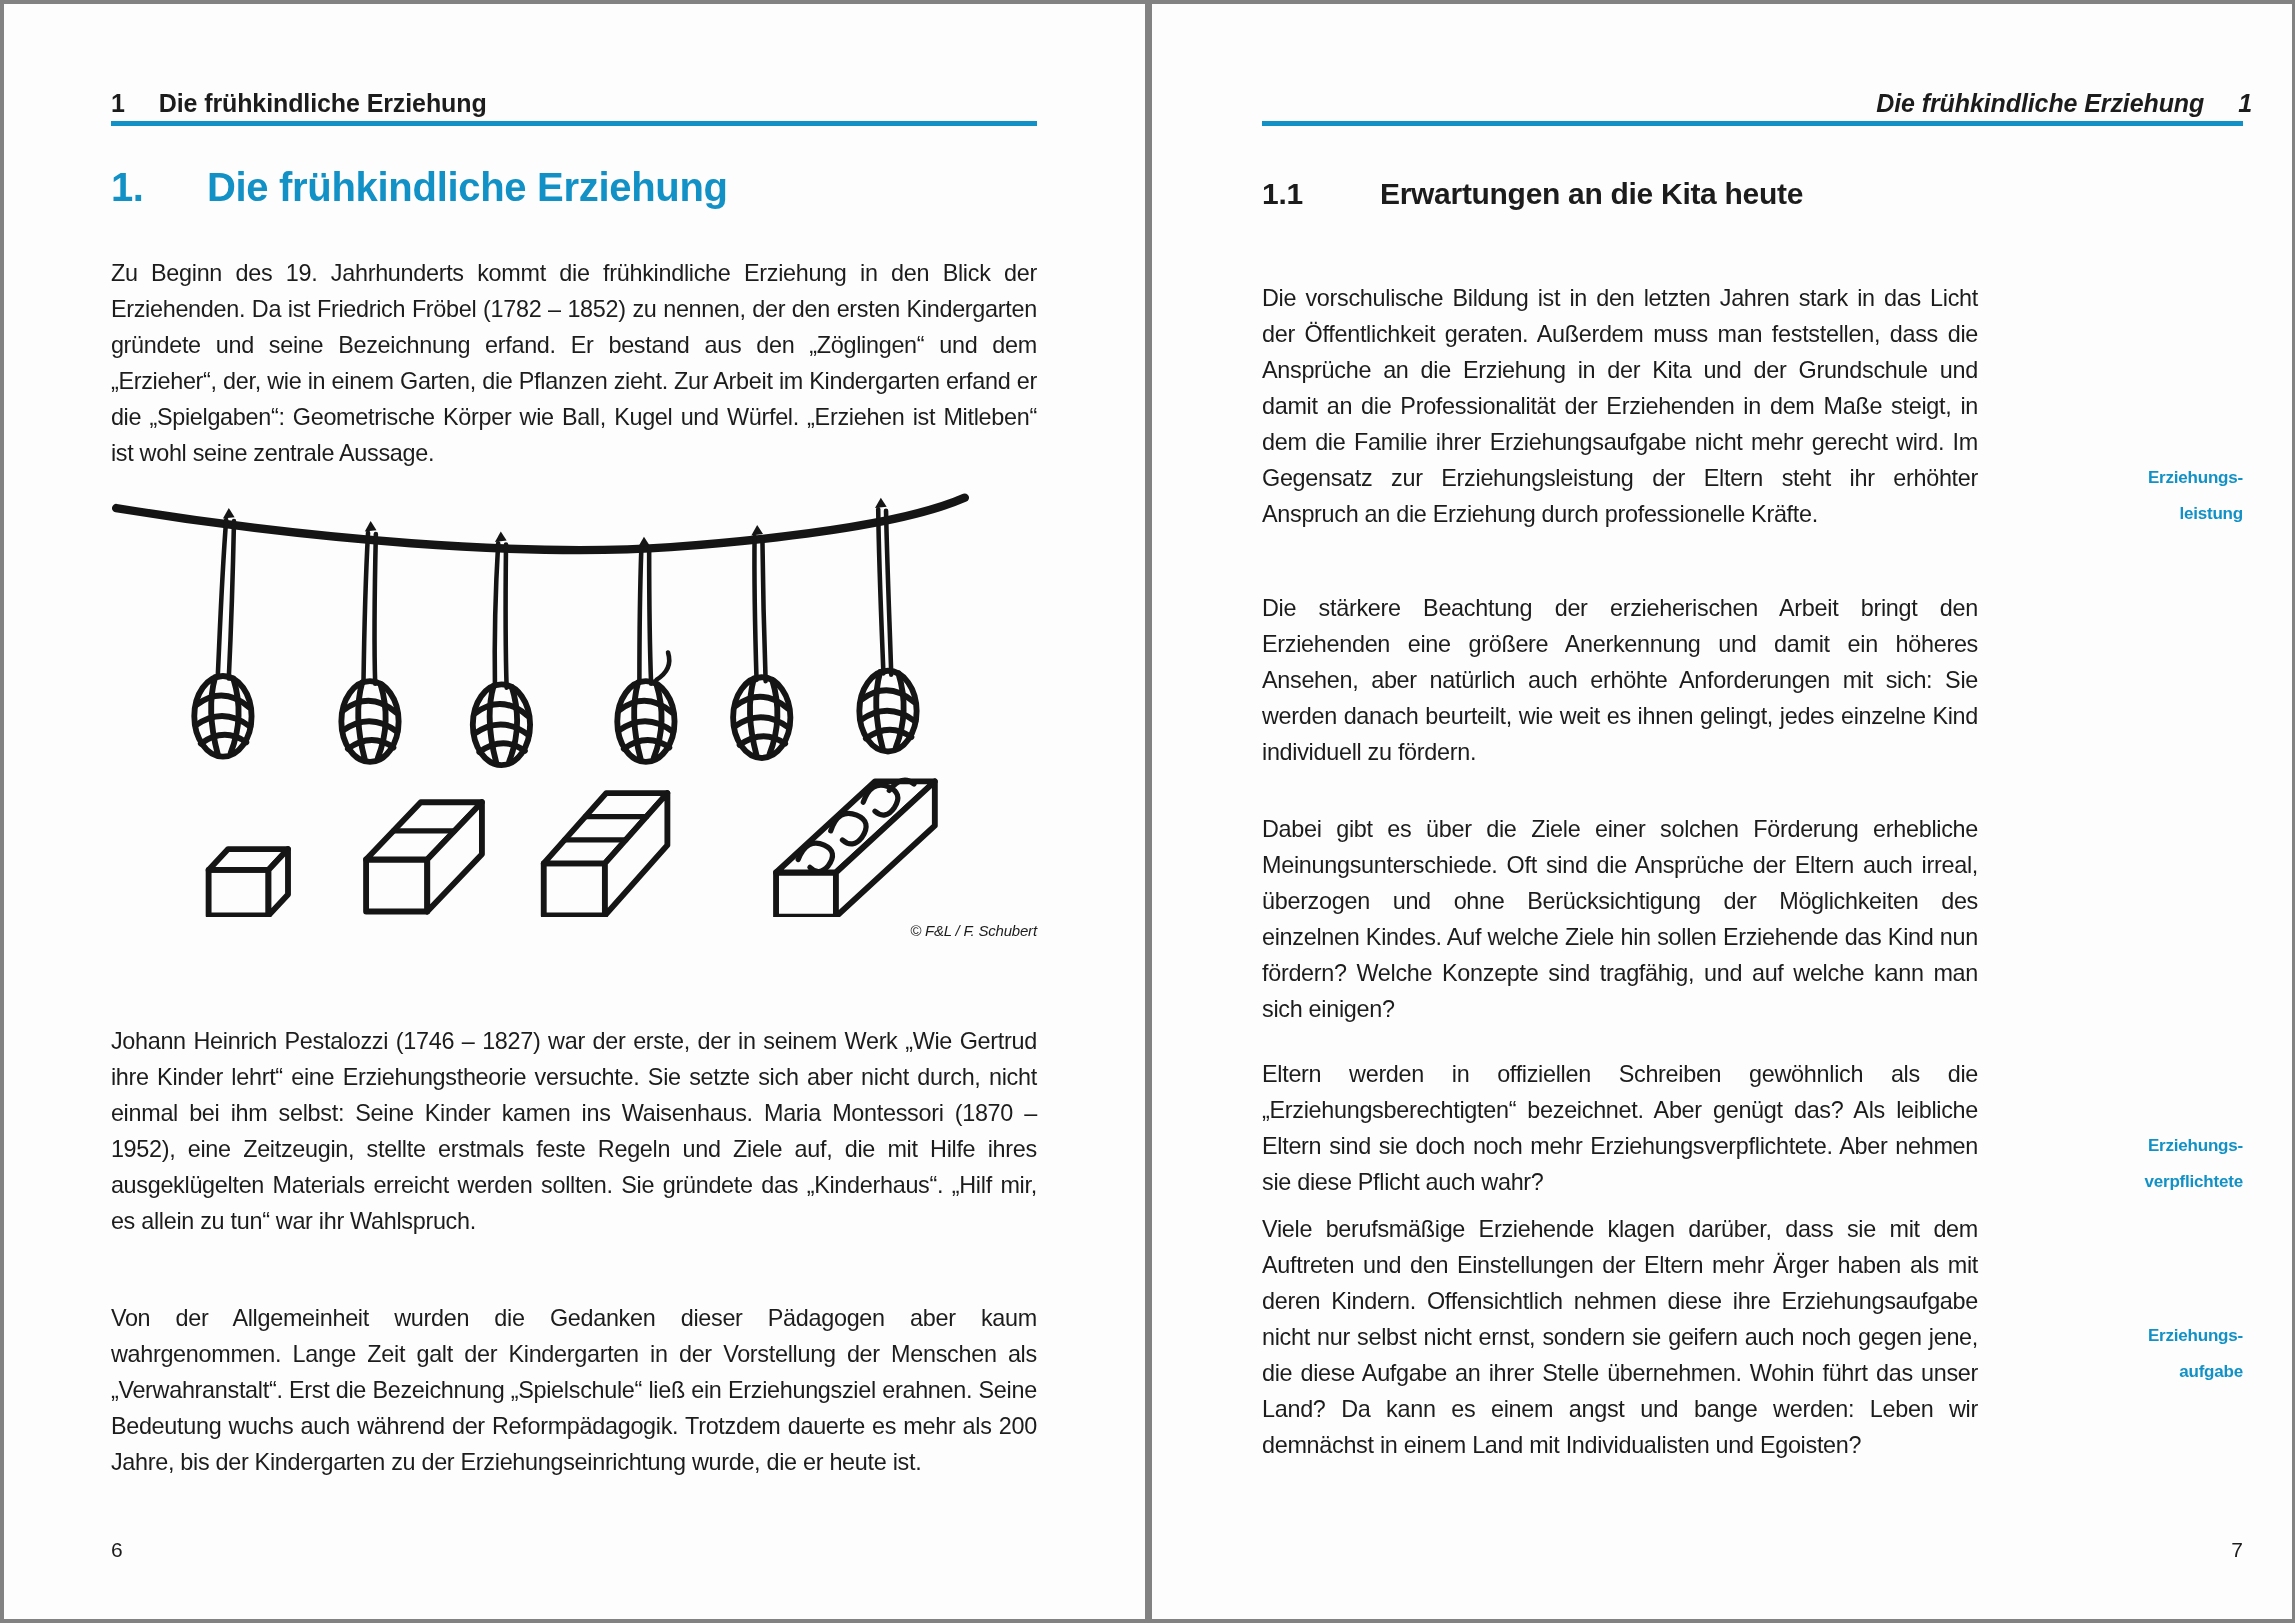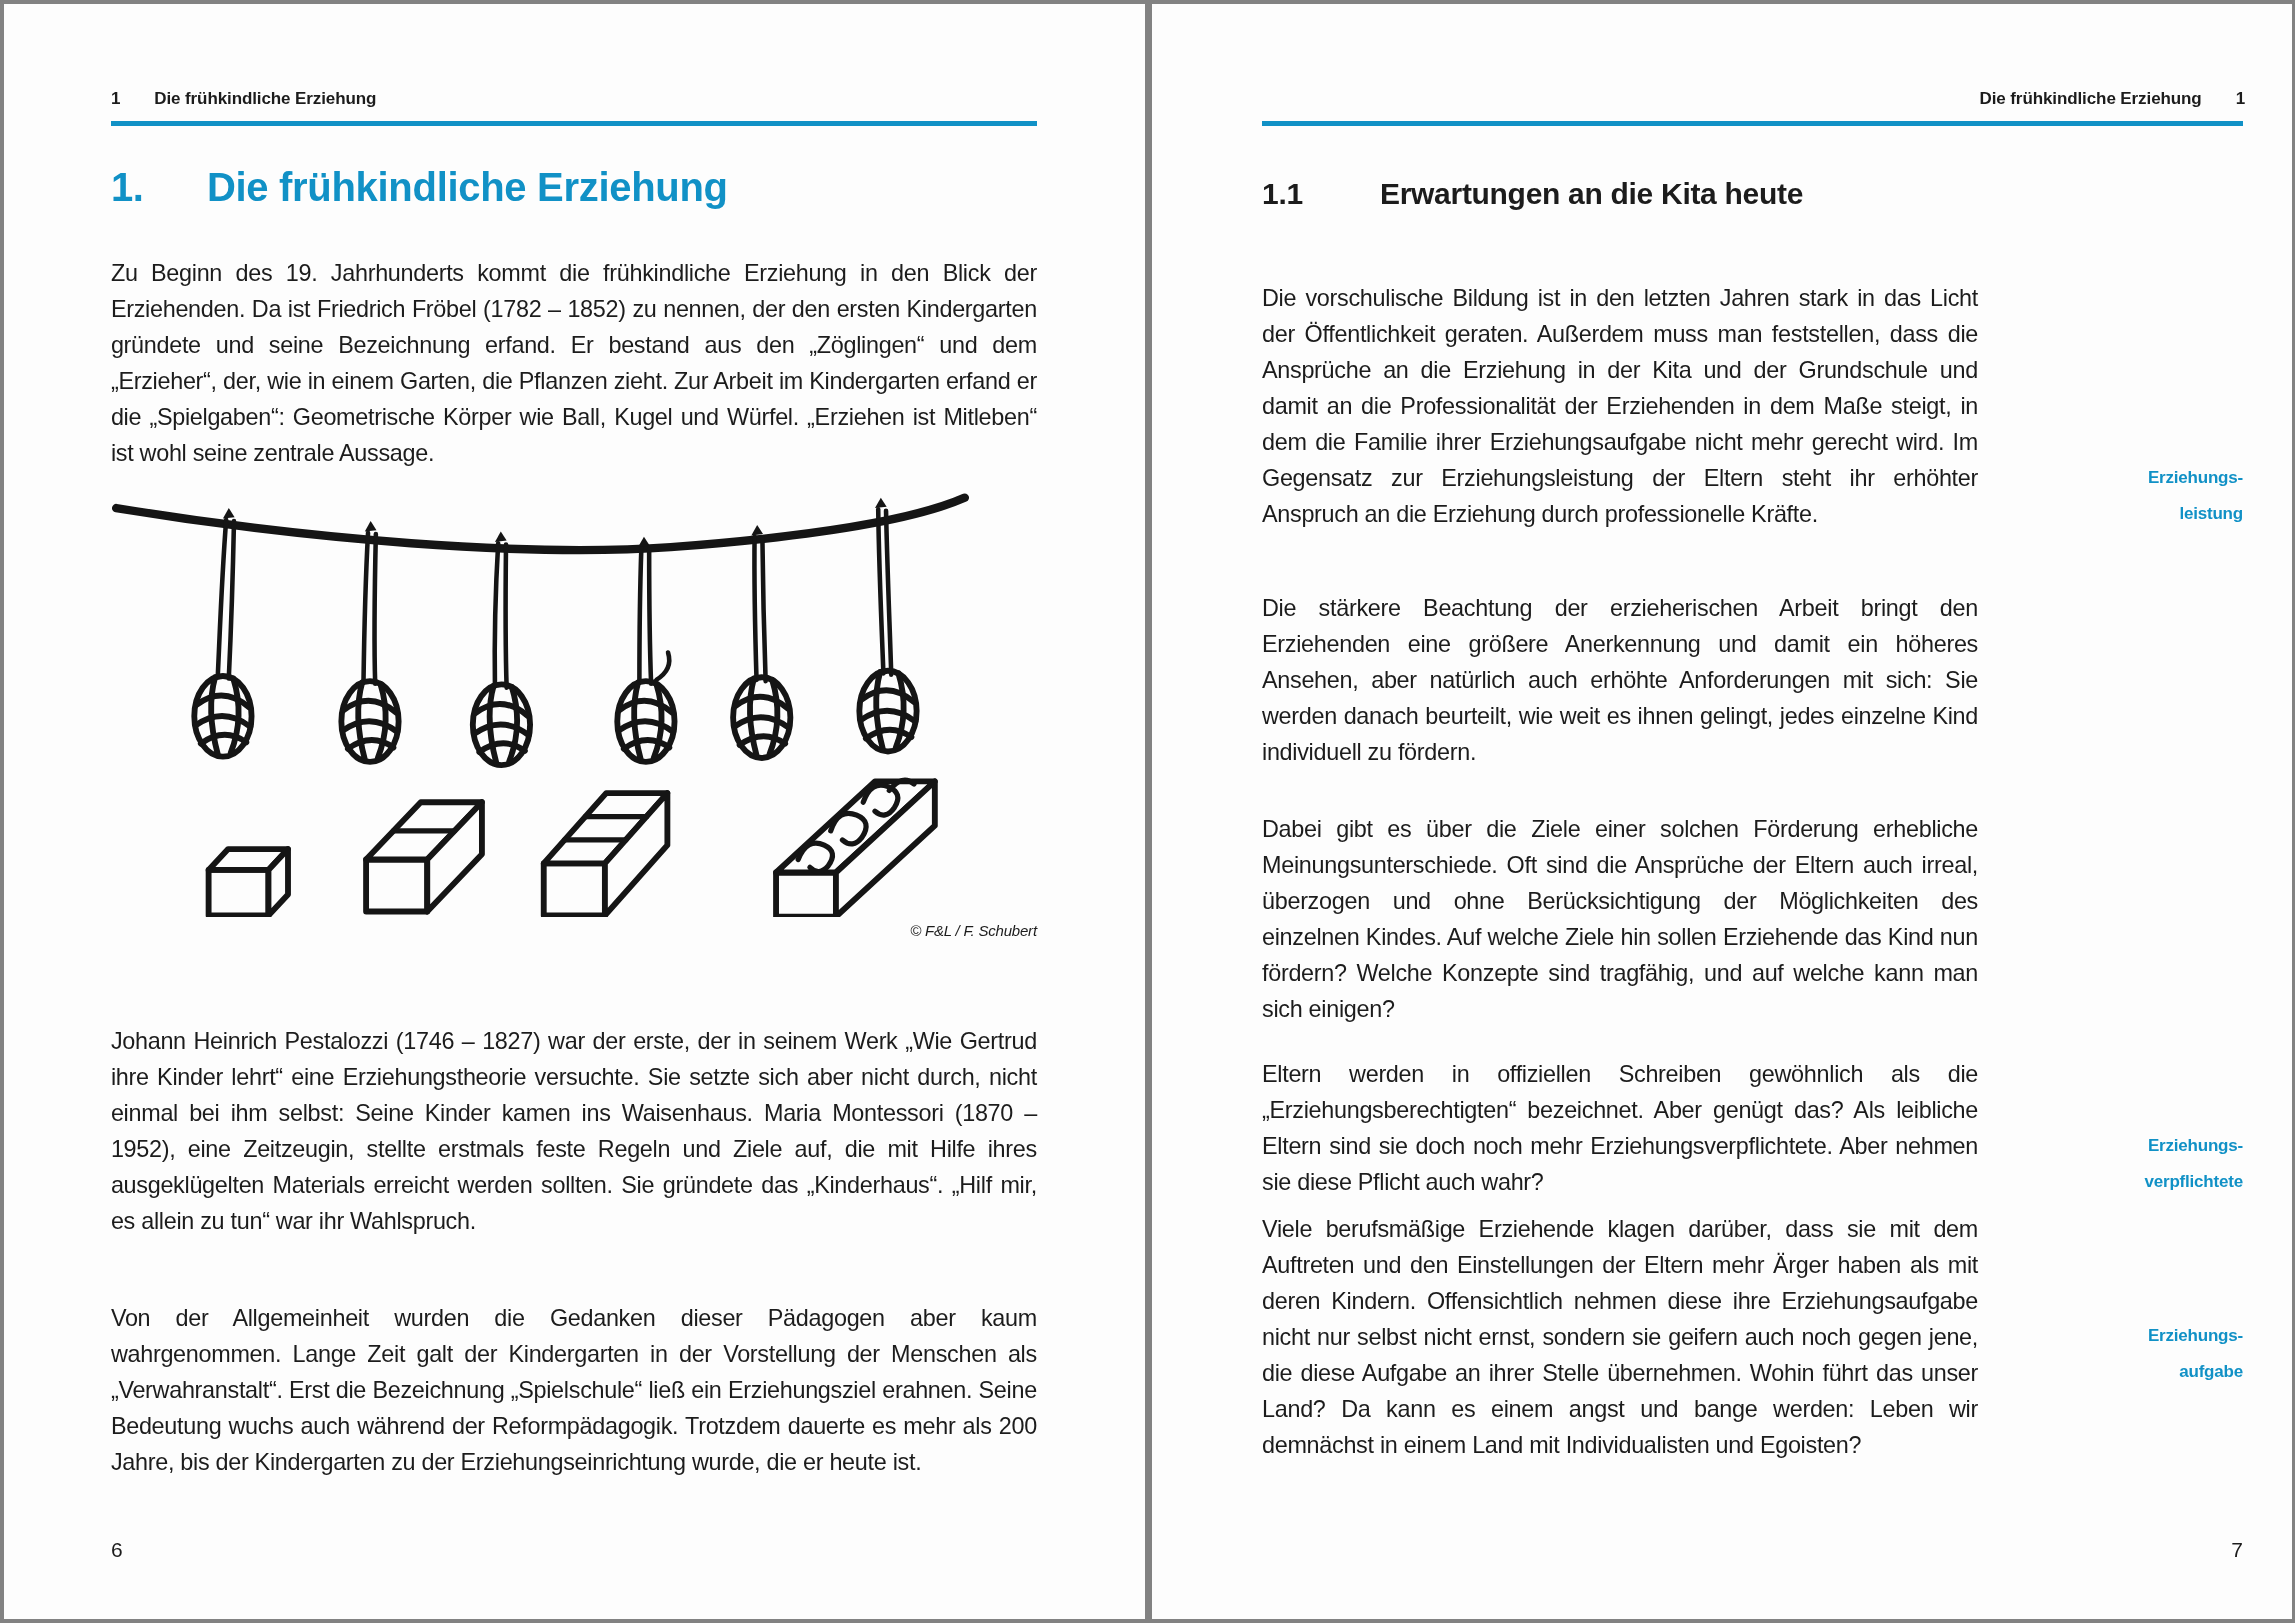--- a/index.html
+++ b/index.html
@@ -3,24 +3,24 @@
 <meta charset="utf-8">
 <style>
   :root { --blue:#1191c6; --ink:#1c1c1c; --frame:#828282; }
   html,body { margin:0; padding:0; background:var(--frame); }
   .spread { position:relative; width:2295px; height:1624px; background:var(--frame);
             font-family:"Liberation Sans", sans-serif; color:var(--ink); overflow:hidden; }
   .page { position:absolute; top:3.9px; height:1615px; background:#fdfdfd; }
   .page-left  { left:3.9px;    width:1141px; }
   .page-right { left:1152px; width:1140px; }
 
-  .running-head { position:absolute; top:85px; font-size:17px; font-weight:bold;
+  .running-head { position:absolute; top:85px; font-size:25px; font-weight:bold;
                   letter-spacing:-0.1px; white-space:nowrap; }
   .page-left  .running-head { left:107px; }
-  .page-right .running-head { right:47px; }
+  .page-right .running-head { right:40px;font-style:italic; }
   .running-head .rh-num-left  { display:inline-block; margin-right:34px; }
   .running-head .rh-num-right { display:inline-block; margin-left:34px; }
 
   .rule { position:absolute; top:117px; height:5.2px; background:var(--blue); }
   .page-left  .rule { left:107px; width:926px; }
   .page-right .rule { left:110px; width:981px; }
 
   .chapter-heading { position:absolute; left:107px; top:161px; margin:0; display:flex;
                      font-size:40px; font-weight:bold; color:var(--blue); letter-spacing:-0.3px; }
   .chapter-heading .h-num { width:96px; flex:0 0 auto; }

